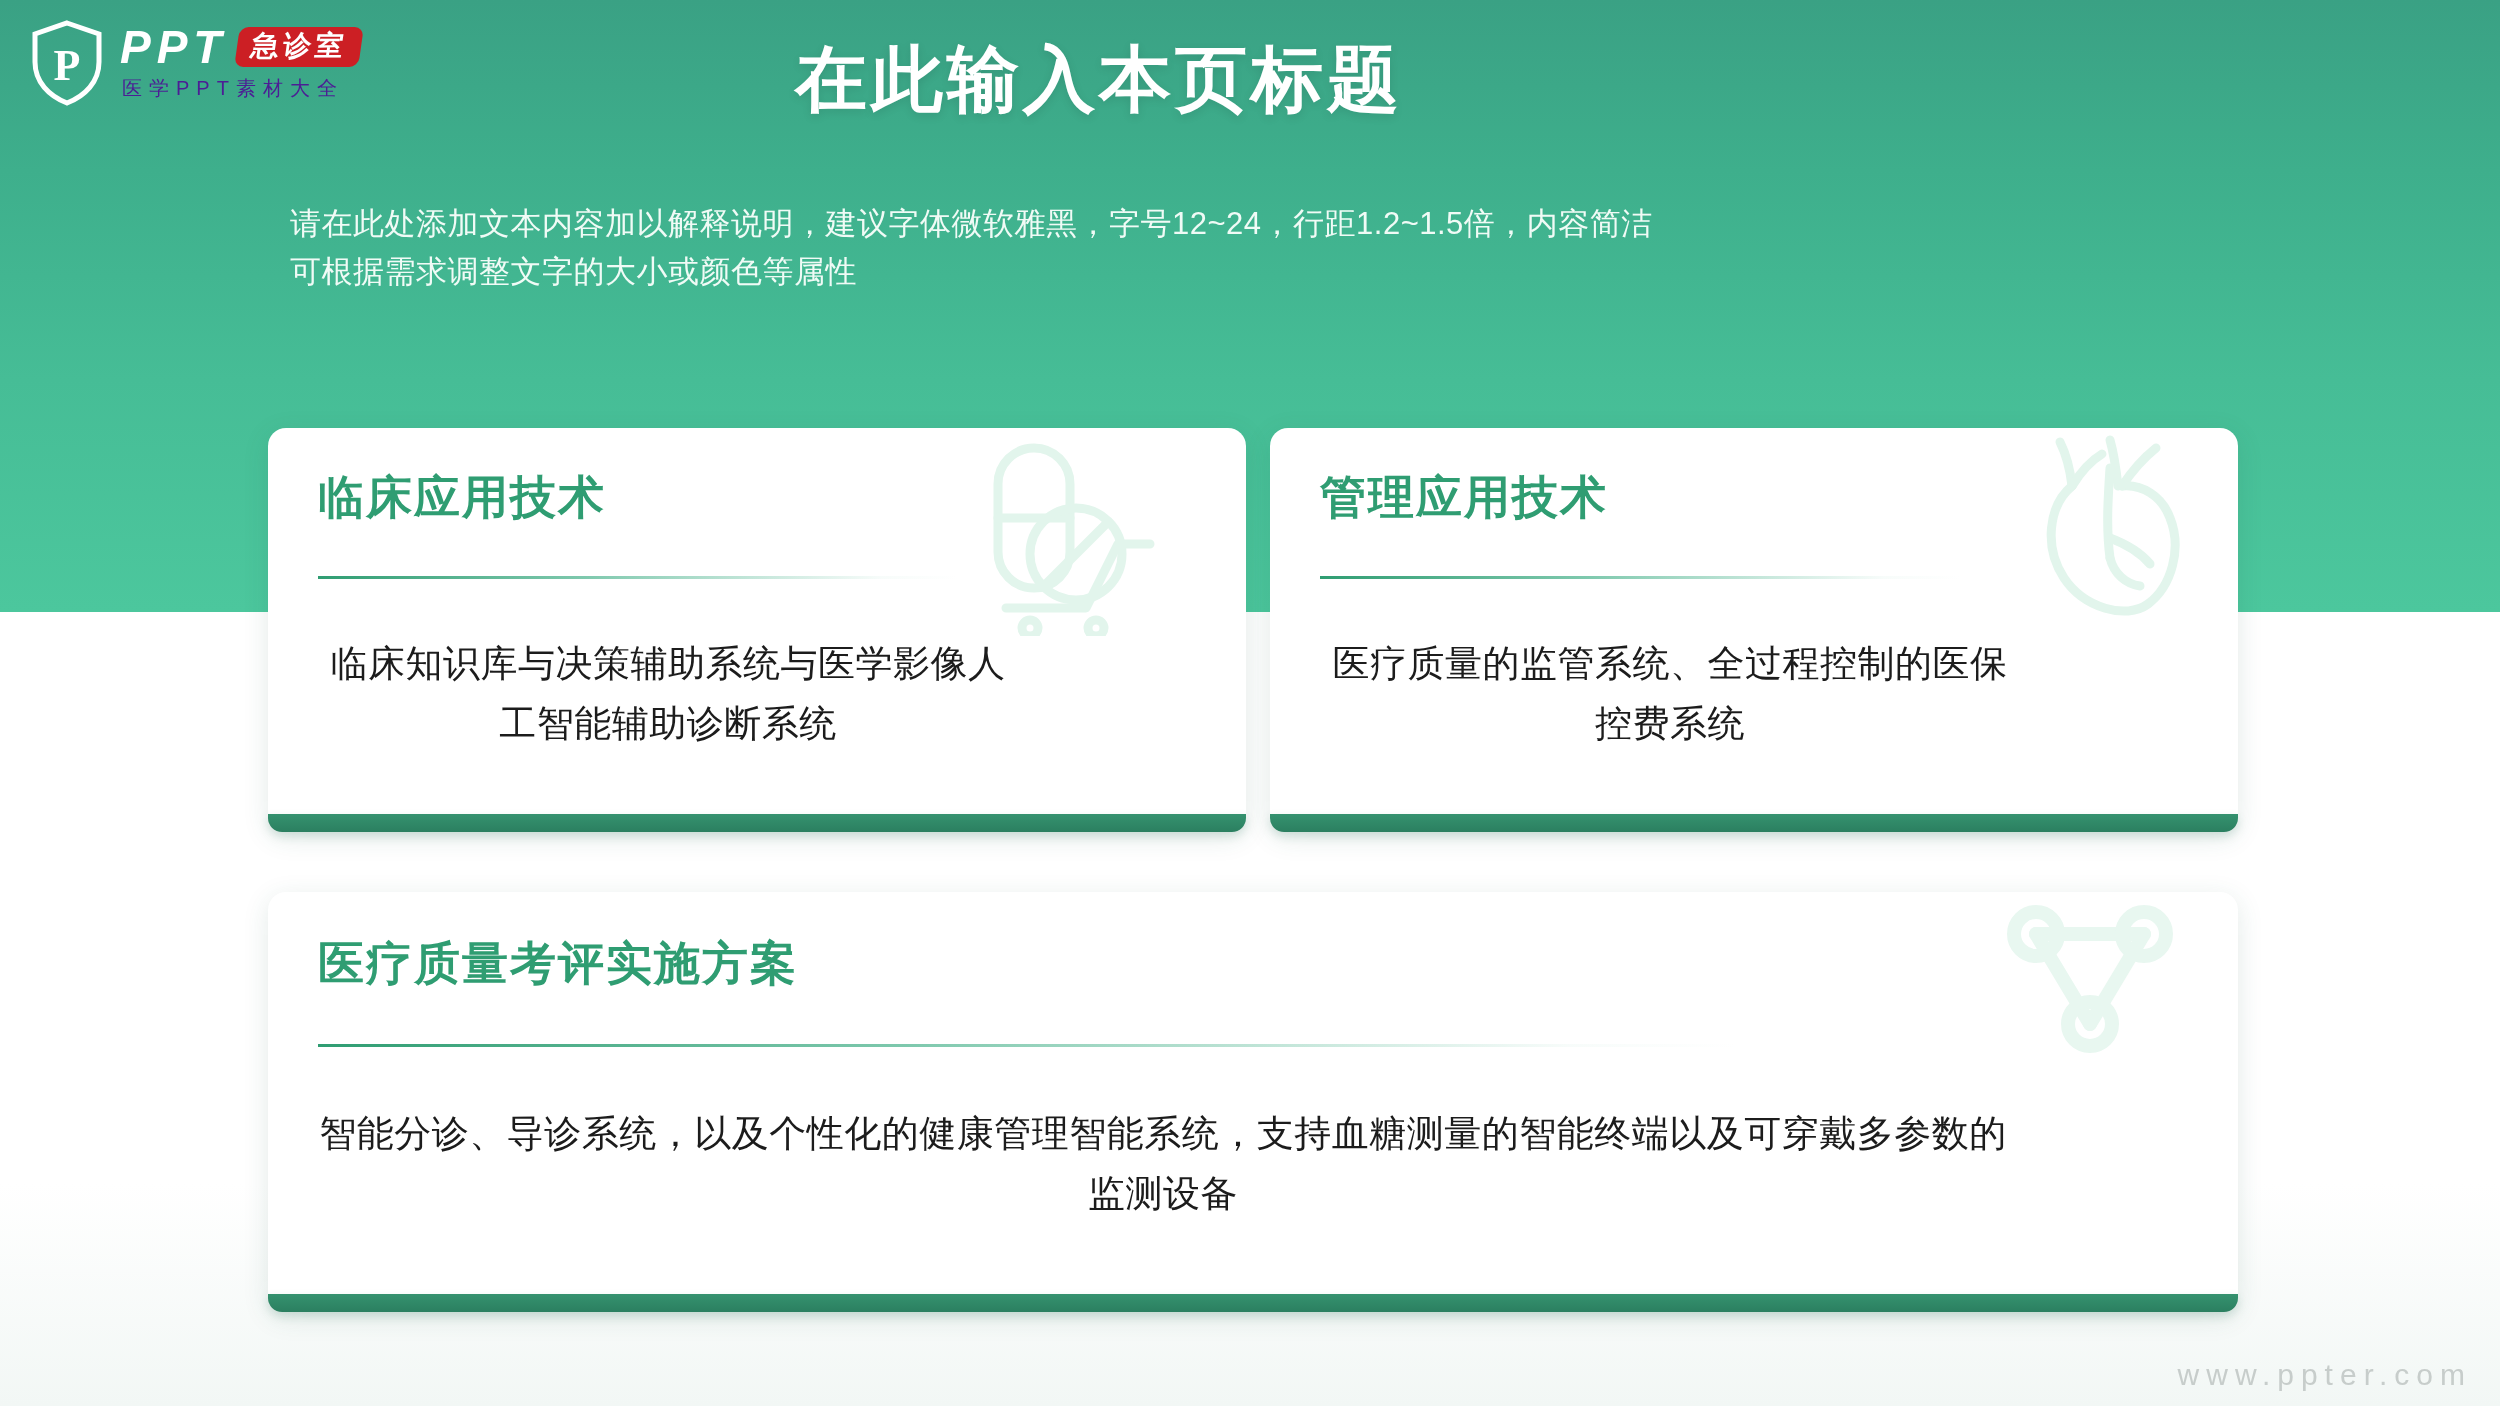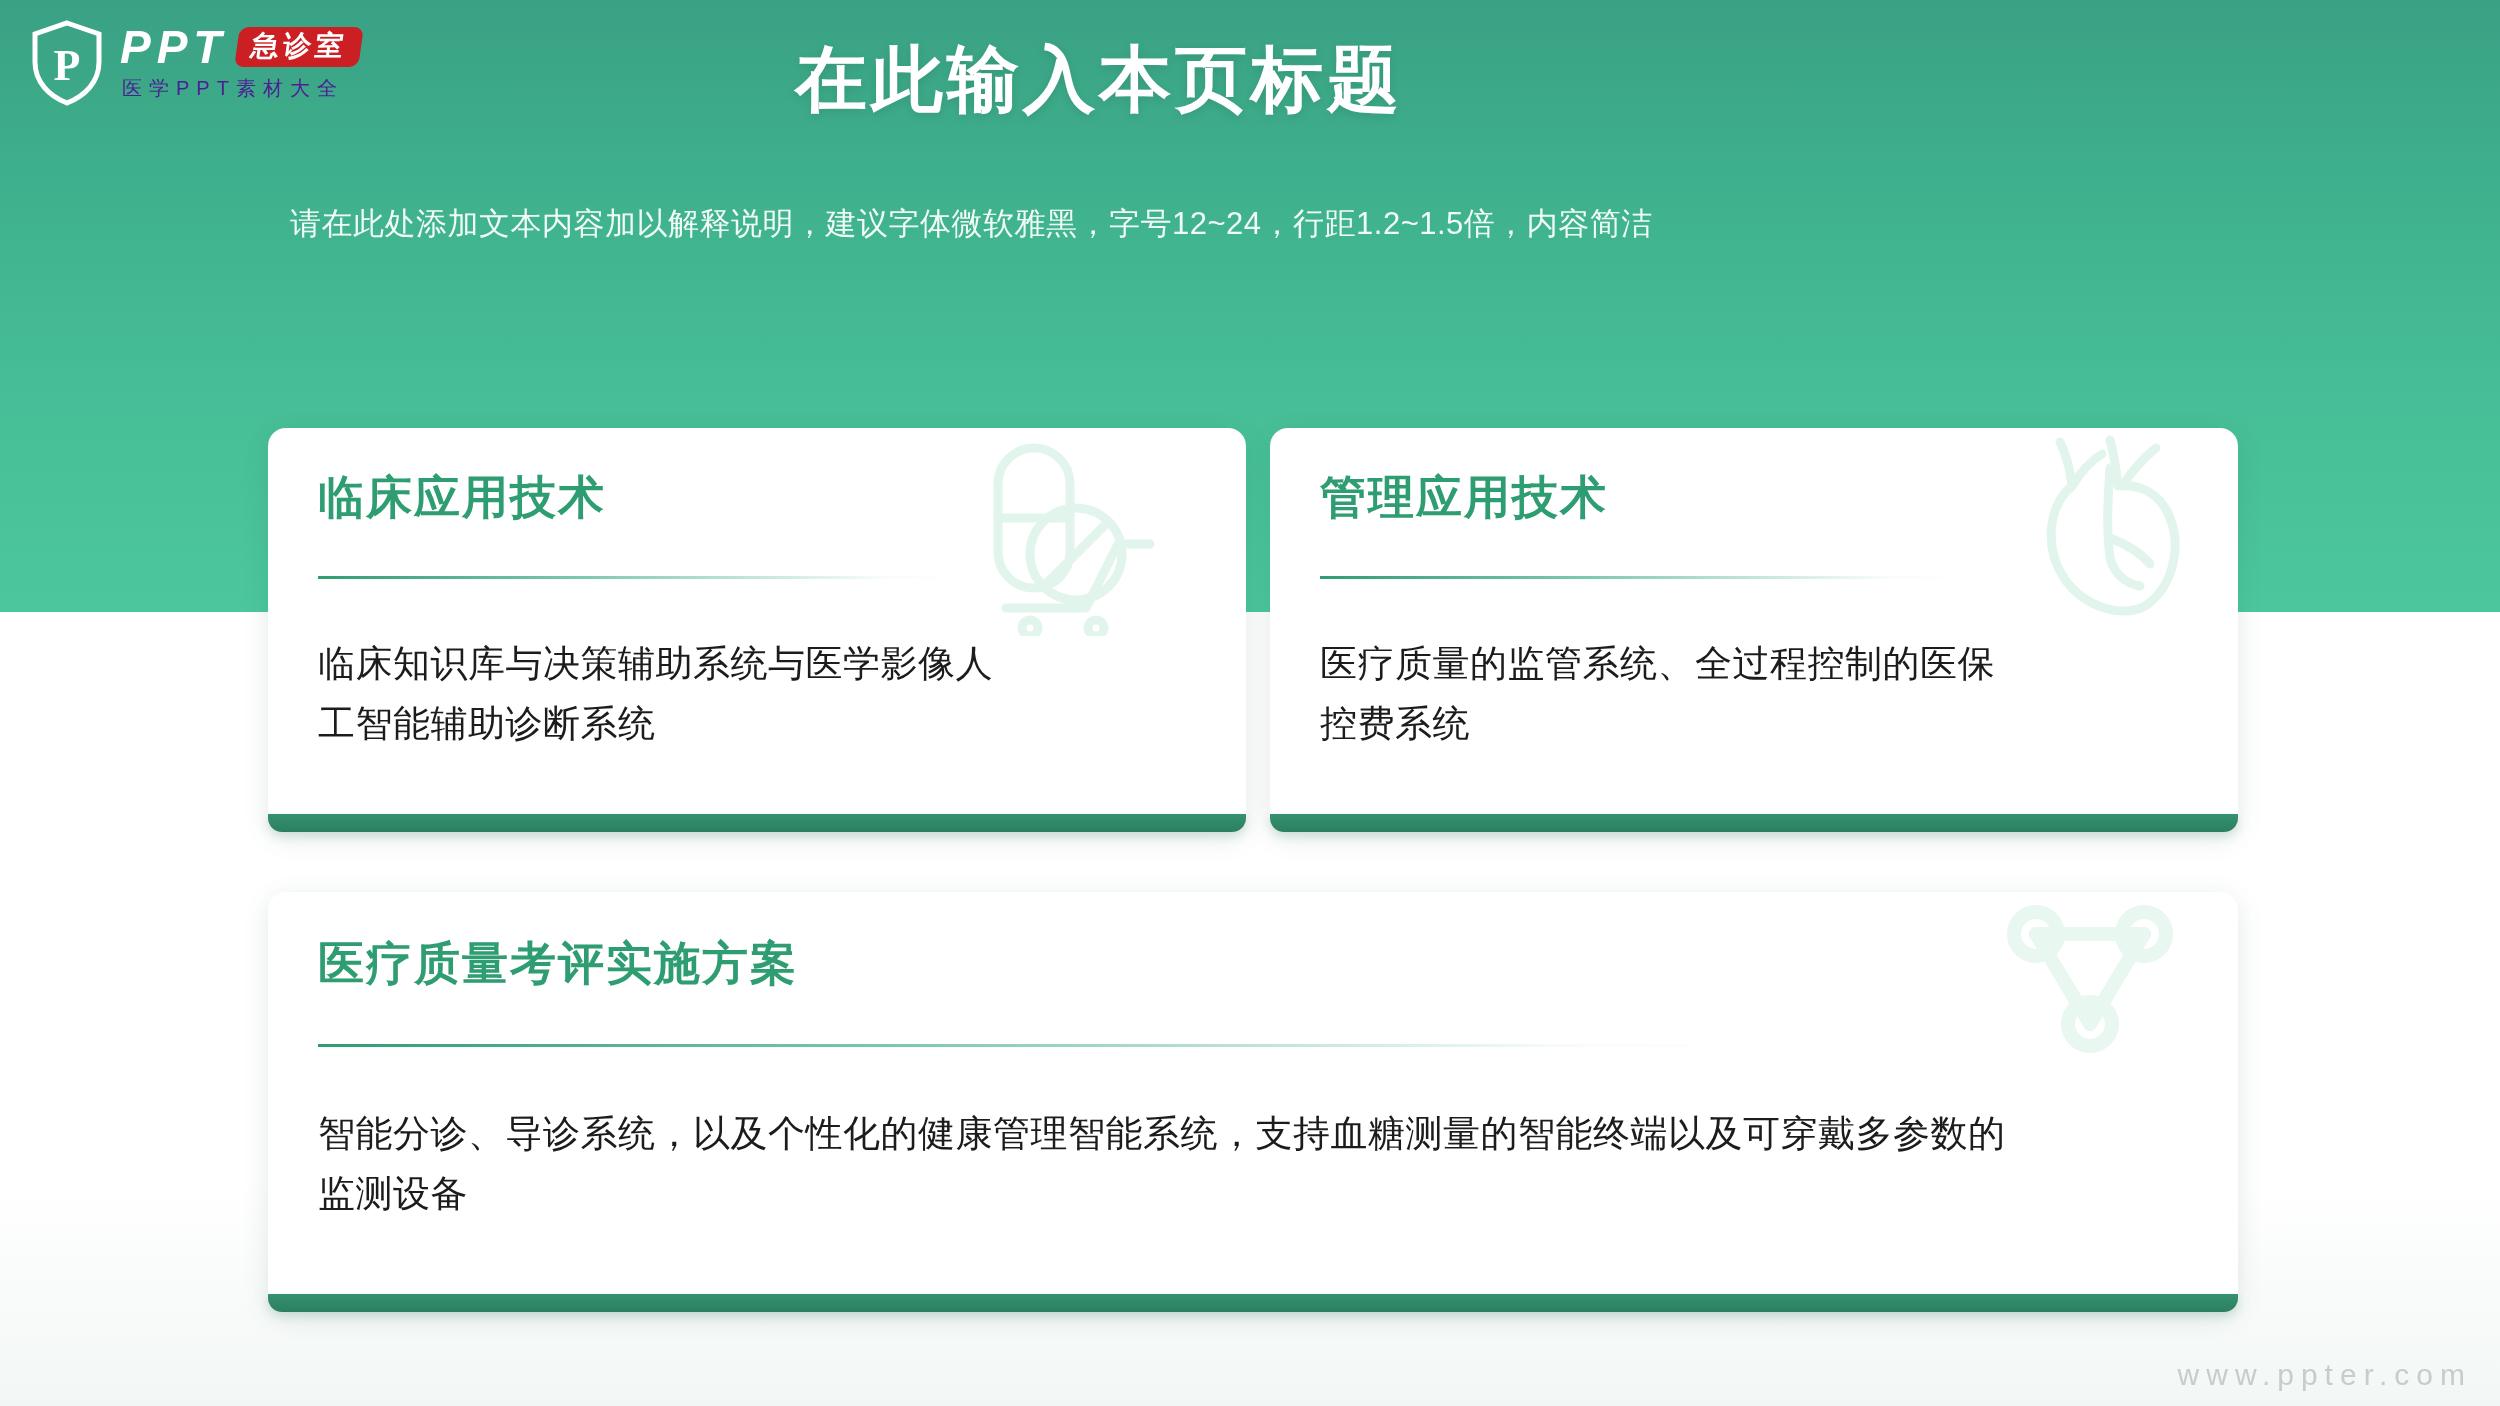--- a/index.html
+++ b/index.html
@@ -105,20 +105,21 @@
     line-height: 1.55;
     letter-spacing: 0.5px;
   }
 
   
   .card {
     position: absolute;
     background: #ffffff;
     border-radius: 18px;
     box-shadow: 0 6px 26px rgba(40,90,75,0.13);
+    text-align: center;
   }
   .card-title {
     position: absolute;
     color: #2f9d72;
     font-size: 46px;
     font-weight: bold;
     letter-spacing: 2px;
     line-height: 1;
     white-space: nowrap;
   }
@@ -181,20 +182,21 @@
     <div class="logo-text-row">
       <span class="logo-ppt">PPT</span>
       <span class="logo-badge">急诊室</span>
     </div>
     <div class="logo-sub">医学PPT素材大全</div>
   </div>
 
   <div class="page-title">在此输入本页标题</div>
   <div class="page-subtitle">
     <div>请在此处添加文本内容加以解释说明，建议字体微软雅黑，字号12~24，行距1.2~1.5倍，内容简洁</div>
+    <div>可根据需求调整文字的大小或颜色等属性</div>
   </div>
 
   <div class="card" id="card-clinical">
     <svg class="card-icon" style="left:700px; top:8px; width:190px; height:200px;" viewBox="0 0 190 200">
       <g fill="none" stroke="#e2f5ec" stroke-width="9" stroke-linecap="round" stroke-linejoin="round">
         <rect x="30" y="12" width="72" height="140" rx="36"></rect>
         <line x1="30" y1="82" x2="102" y2="82"></line>
         <circle cx="108" cy="118" r="46"></circle>
         <line x1="76" y1="150" x2="140" y2="86"></line>
         <polyline points="182,108 150,108 118,172 38,172"></polyline>

